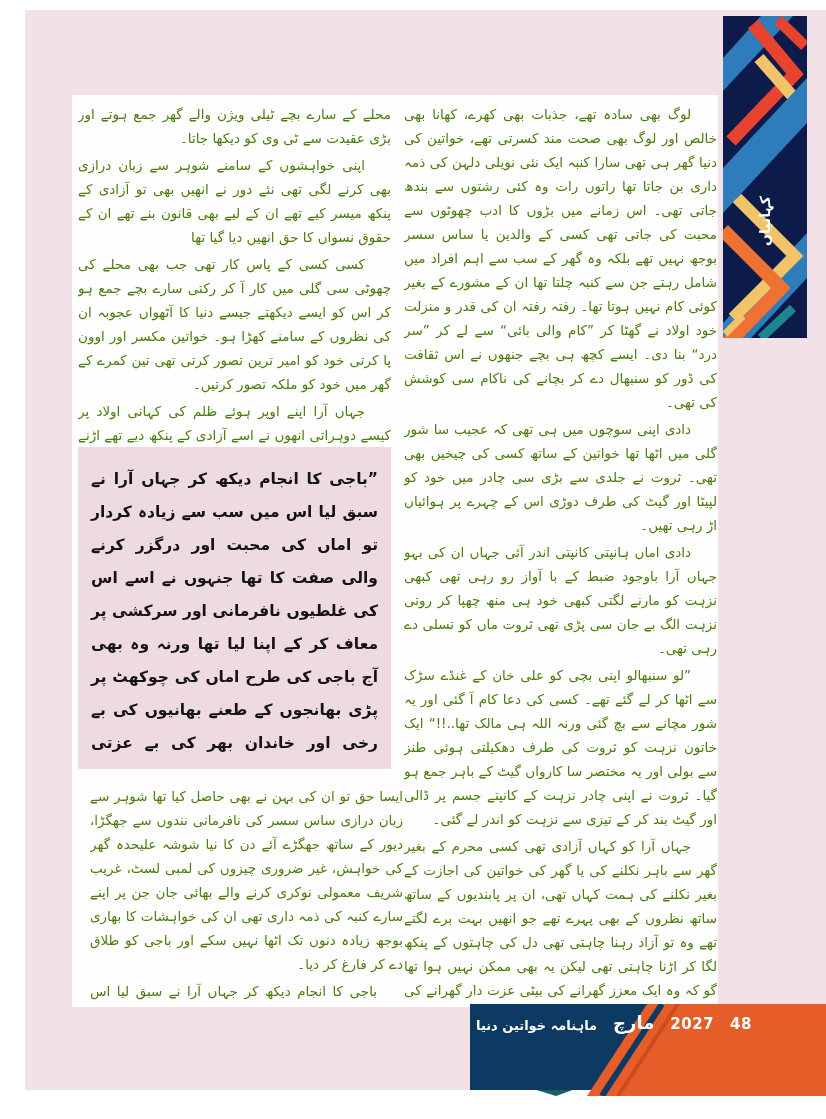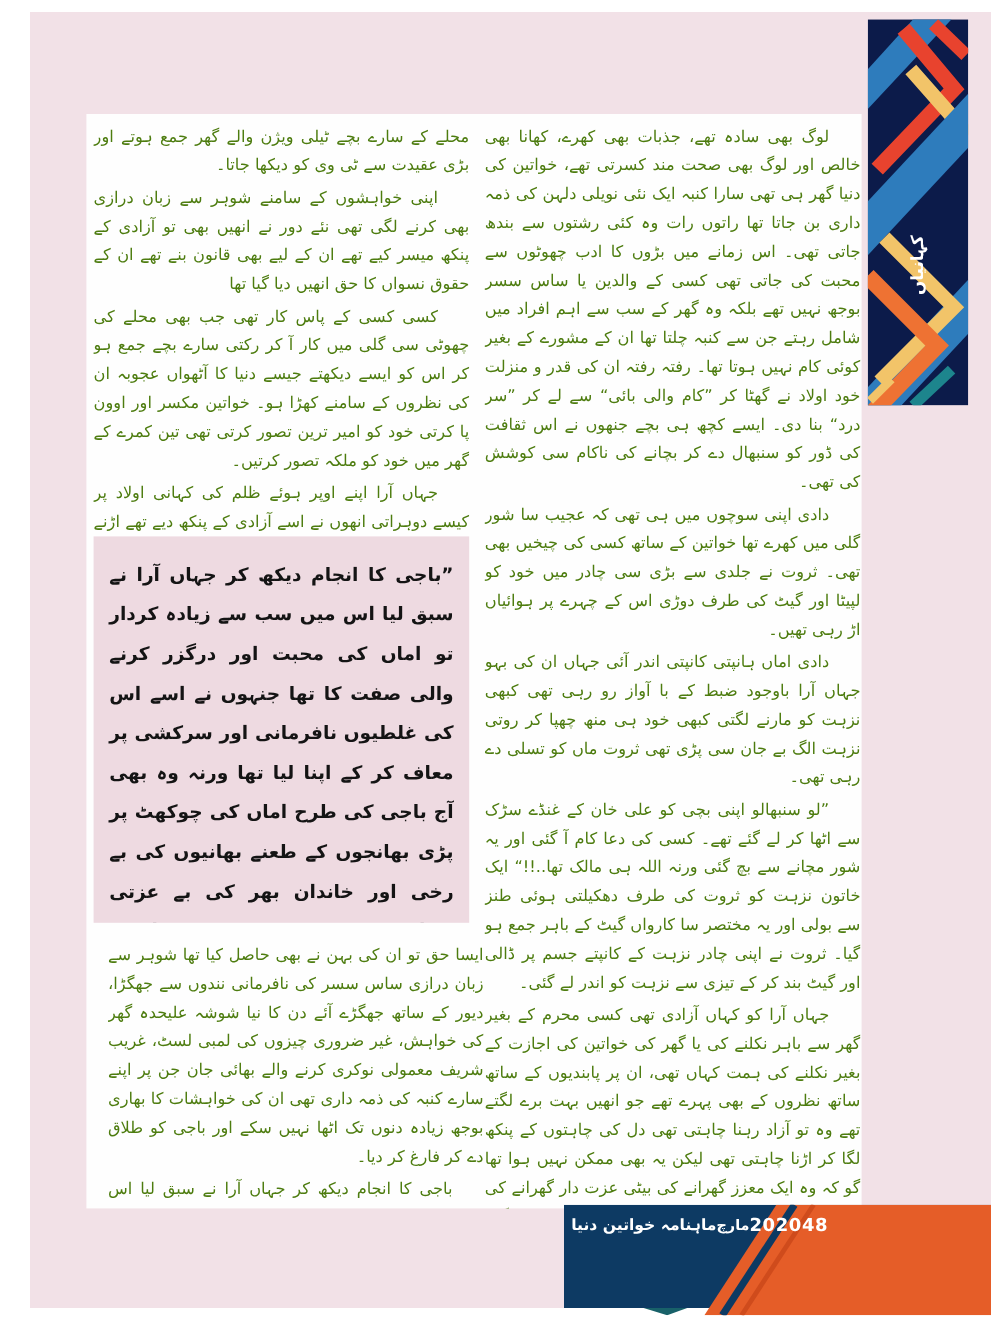--- a/index.html
+++ b/index.html
@@ -40,25 +40,25 @@
     position:absolute;left:-12px;top:185px;width:108px;height:40px;
     transform:rotate(-90deg);transform-origin:center;
     color:#ffffff;font-size:14px;font-weight:bold;text-align:center;
     direction:rtl;line-height:40px;
   }
   .footer-band{
     position:absolute;left:470px;top:1004px;width:356px;height:92px;
   }
   .footer-band svg{position:absolute;left:0;top:0;}
   .footer-text{
-    position:absolute;left:6px;top:8px;display:flex;align-items:center;
-    color:#ffffff;white-space:nowrap;
+    position:absolute;left:6px;top:8px;display:flex;align-items:flex-end;
+    gap:16px;color:#ffffff;white-space:nowrap;
   }
   .footer-text .mag{font-size:13px;font-weight:bold;direction:rtl;}
-  .footer-text .month{font-size:12px;font-weight:bold;direction:rtl;}
+  .footer-text .month{font-size:18px;font-weight:bold;direction:rtl;}
   .footer-text .num{font-size:15px;font-weight:bold;letter-spacing:.5px;}
 </style>
 </head>
 <body>
 
 <div class="pink-frame"></div>
 
 <div class="content-area"></div>
 
 <div class="col col-left-top">
@@ -70,21 +70,21 @@
 
 <div class="pull-quote">”باجی کا انجام دیکھ کر جہاں آرا نے سبق لیا اس میں سب سے زیادہ کردار تو اماں کی محبت اور درگزر کرنے والی صفت کا تھا جنہوں نے اسے اس کی غلطیوں نافرمانی اور سرکشی پر معاف کر کے اپنا لیا تھا ورنہ وہ بھی آج باجی کی طرح اماں کی چوکھٹ پر پڑی بھانجوں کے طعنے بھانیوں کی بے رخی اور خاندان بھر کی بے عزتی برداشت کر رہی ہوتی بروقت انہیں خدا نے بچا لیا تھا جس کے لیے وہ اماں کی ممنون تھی“</div>
 
 <div class="col col-left-bottom">
   <p class="no-indent">ایسا حق تو ان کی بہن نے بھی حاصل کیا تھا شوہر سے زبان درازی ساس سسر کی نافرمانی نندوں سے جھگڑا، دیور کے ساتھ جھگڑے آئے دن کا نیا شوشہ علیحدہ گھر کی خواہش، غیر ضروری چیزوں کی لمبی لسٹ، غریب شریف معمولی نوکری کرنے والے بھائی جان جن پر اپنے سارے کنبہ کی ذمہ داری تھی ان کی خواہشات کا بھاری بوجھ زیادہ دنوں تک اٹھا نہیں سکے اور باجی کو طلاق دے کر فارغ کر دیا۔</p>
   <p>باجی کا انجام دیکھ کر جہاں آرا نے سبق لیا اس میں سب سے زیادہ کردار تو اماں کی محبت اور درگزر کرنے والی صفت کا تھا جنھوں نے اسے</p>
 </div>
 
 <div class="col col-right">
   <p>لوگ بھی سادہ تھے، جذبات بھی کھرے، کھانا بھی خالص اور لوگ بھی صحت مند کسرتی تھے، خواتین کی دنیا گھر ہی تھی سارا کنبہ ایک نئی نویلی دلہن کی ذمہ داری بن جاتا تھا راتوں رات وہ کئی رشتوں سے بندھ جاتی تھی۔ اس زمانے میں بڑوں کا ادب چھوٹوں سے محبت کی جاتی تھی کسی کے والدین یا ساس سسر بوجھ نہیں تھے بلکہ وہ گھر کے سب سے اہم افراد میں شامل رہتے جن سے کنبہ چلتا تھا ان کے مشورے کے بغیر کوئی کام نہیں ہوتا تھا۔ رفتہ رفتہ ان کی قدر و منزلت خود اولاد نے گھٹا کر ”کام والی بائی“ سے لے کر ”سر درد“ بنا دی۔ ایسے کچھ ہی بچے جنھوں نے اس ثقافت کی ڈور کو سنبھال دے کر بچانے کی ناکام سی کوشش کی تھی۔</p>
-  <p>دادی اپنی سوچوں میں ہی تھی کہ عجیب سا شور گلی میں کھرے تھا خواتین کے ساتھ کسی کی چیخیں بھی تھی۔ ثروت نے جلدی سے بڑی سی چادر میں خود کو لپیٹا اور گیٹ کی طرف دوڑی اس کے چہرے پر ہوائیاں اڑ رہی تھیں۔</p>
+  <p>دادی اپنی سوچوں میں ہی تھی کہ عجیب سا شور گلی میں اٹھا تھا خواتین کے ساتھ کسی کی چیخیں بھی تھی۔ ثروت نے جلدی سے بڑی سی چادر میں خود کو لپیٹا اور گیٹ کی طرف دوڑی اس کے چہرے پر ہوائیاں اڑ رہی تھیں۔</p>
   <p>دادی اماں ہانپتی کانپتی اندر آئی جہاں ان کی بہو جہاں آرا باوجود ضبط کے با آواز رو رہی تھی کبھی نزہت کو مارنے لگتی کبھی خود ہی منھ چھپا کر روتی نزہت الگ بے جان سی پڑی تھی ثروت ماں کو تسلی دے رہی تھی۔</p>
   <p>”لو سنبھالو اپنی بچی کو علی خان کے غنڈے سڑک سے اٹھا کر لے گئے تھے۔ کسی کی دعا کام آ گئی اور یہ شور مچانے سے بچ گئی ورنہ اللہ ہی مالک تھا..!!“ ایک خاتون نزہت کو ثروت کی طرف دھکیلتی ہوئی طنز سے بولی اور یہ مختصر سا کارواں گیٹ کے باہر جمع ہو گیا۔ ثروت نے اپنی چادر نزہت کے کانپتے جسم پر ڈالی اور گیٹ بند کر کے تیزی سے نزہت کو اندر لے گئی۔</p>
   <p>جہاں آرا کو کہاں آزادی تھی کسی محرم کے بغیر گھر سے باہر نکلنے کی یا گھر کی خواتین کی اجازت کے بغیر نکلنے کی ہمت کہاں تھی، ان پر پابندیوں کے ساتھ ساتھ نظروں کے بھی پہرے تھے جو انھیں بہت برے لگتے تھے وہ تو آزاد رہنا چاہتی تھی دل کی چاہتوں کے پنکھ لگا کر اڑنا چاہتی تھی لیکن یہ بھی ممکن نہیں ہوا تھا گو کہ وہ ایک معزز گھرانے کی بیٹی عزت دار گھرانے کی عزت تھی لیکن ایک انسان بھی تھی۔ انھیں ہر وقت گھر میں رہنا قید لگتا تھا۔</p>
 
 </div>
 
 <div class="side-banner">
   <svg width="84" height="322" viewBox="0 0 84 322">
     <rect x="0" y="0" width="84" height="322" fill="#0c1b4a"></rect>
     <polygon points="0,75 70,0 38,0 0,42" fill="#2e7cbc"></polygon>
@@ -105,16 +105,16 @@
   <svg width="356" height="92" viewBox="0 0 356 92">
     <polygon points="8,68 152,68 86,92" fill="#186169"></polygon>
     <rect x="0" y="0" width="356" height="86" fill="#0d3a63"></rect>
     <polygon points="117,92 177,0 356,0 356,92" fill="#e55d28"></polygon>
     <path d="M 132,92 L 192,0" stroke="#0d3a63" stroke-width="6" fill="none"></path>
     <path d="M 148,92 L 208,0" stroke="#cf4b1c" stroke-width="4" fill="none"></path>
   </svg>
   <div class="footer-text">
     <span class="mag">ماہنامہ خواتین دنیا</span>
     <span class="month">مارچ</span>
-    <span class="num">2020</span>
+    <span class="num">2027</span>
     <span class="num">48</span>
   </div>
 </div>
 
 </body></html>

